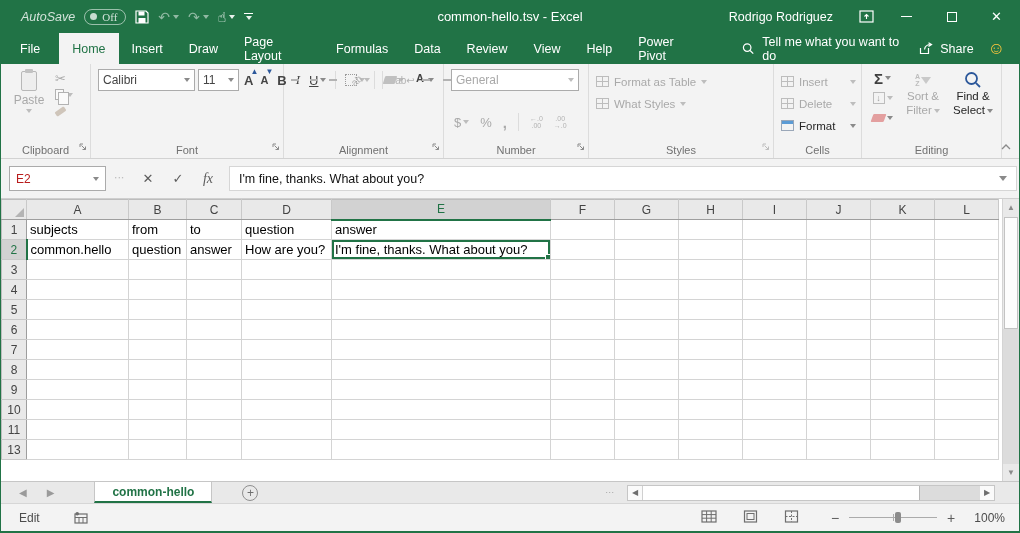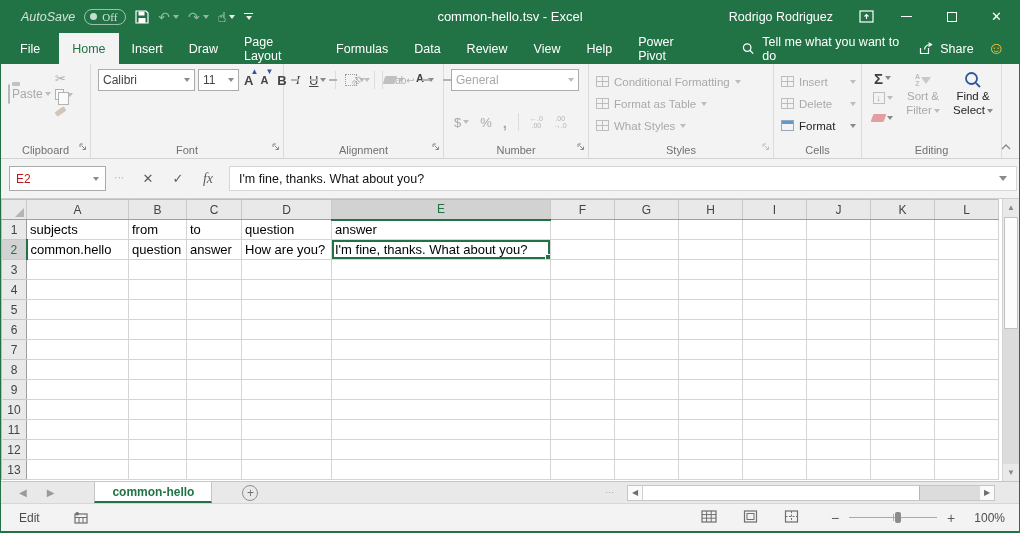--- a/index.html
+++ b/index.html
@@ -48,21 +48,21 @@
   .en { color:#444; }
   .caret-g { width:0; height:0; border-left:3px solid transparent; border-right:3px solid transparent; border-top:4px solid #8a8a8a; display:inline-block; }
   .caret-g.dis2 { border-top-color:#bdbdbd; }
   .combo { background:#fff; border:1px solid #ababab; height:22px; display:flex; align-items:center; padding:0 4px; font-size:12px; }
   .combo .cv { flex:1; }
   .icnbtn { display:inline-flex; align-items:center; justify-content:center; gap:2px; height:22px; padding:0 3px; }
   .vsep { width:1px; background:#dcdcdc; margin:2px 3px; align-self:stretch; }
 
   
   .clip-flex { display:flex; gap:5px; }
-  .paste-big { display:flex; flex-direction:row; align-items:center; width:42px; gap:2px; padding-top:2px; }
+  .paste-big { display:flex; flex-direction:column; align-items:center; width:42px; gap:2px; padding-top:2px; }
   .clipboard-shape { width:16px; height:20px; border:1px solid #b8b8b8; background:#eee; border-radius:2px; position:relative; }
   .clipboard-shape::before { content:""; position:absolute; top:-3px; left:3px; width:8px; height:4px; background:#c2c2c2; border-radius:1px; }
   .clip-col { display:flex; flex-direction:column; justify-content:flex-start; gap:3px; padding-top:2px; }
   .copy-shape { width:9px; height:11px; border:1px solid #b2b2b2; background:#fafafa; position:relative; display:inline-block; }
   .copy-shape::after { content:""; position:absolute; left:2px; top:2px; width:9px; height:11px; border:1px solid #b2b2b2; background:#fafafa; }
   .painter-shape { width:11px; height:5px; background:#cfc5ba; transform:rotate(-35deg); border-radius:1px; display:inline-block; }
 
   
   .font-rows { display:flex; flex-direction:row; gap:4px; }
   .frow { display:flex; align-items:center; gap:3px; }
@@ -429,25 +429,20 @@
         <svg width="8" height="8" viewBox="0 0 8 8">
             <path d="M1 1 H4 M1 1 V4 M2.5 2.5 L6.5 6.5 M6.5 3.5 V6.5 H3.5" stroke="#8a8a8a" fill="none" stroke-width="1"></path>
           </svg>
       </span>
     </div>
 
     <div class="rgroup" style="width:185px;">
       <div class="stack-rows">
         <div class="srow dis">
           <span class="mini-table"></span>
-          <span>Conditional Formatting</span>
-          <span class="caret-g dis2"></span>
-        </div>
-        <div class="srow dis">
-          <span class="mini-table"></span>
           <span>Format as Table</span>
           <span class="caret-g dis2"></span>
         </div>
         <div class="srow dis">
           <span class="mini-table"></span>
           <span>What Styles</span>
           <span class="caret-g dis2"></span>
         </div>
       </div>
       <div class="glabel">Styles</div>
@@ -731,35 +726,20 @@
             <td></td>
             <td></td>
             <td></td>
             <td></td>
             <td></td>
             <td></td>
             <td></td>
             <td></td>
           </tr>
           <tr>
-            <th>12</th>
-            <td></td>
-            <td></td>
-            <td></td>
-            <td></td>
-            <td></td>
-            <td></td>
-            <td></td>
-            <td></td>
-            <td></td>
-            <td></td>
-            <td></td>
-            <td></td>
-          </tr>
-          <tr>
             <th>13</th>
             <td></td>
             <td></td>
             <td></td>
             <td></td>
             <td></td>
             <td></td>
             <td></td>
             <td></td>
             <td></td>

